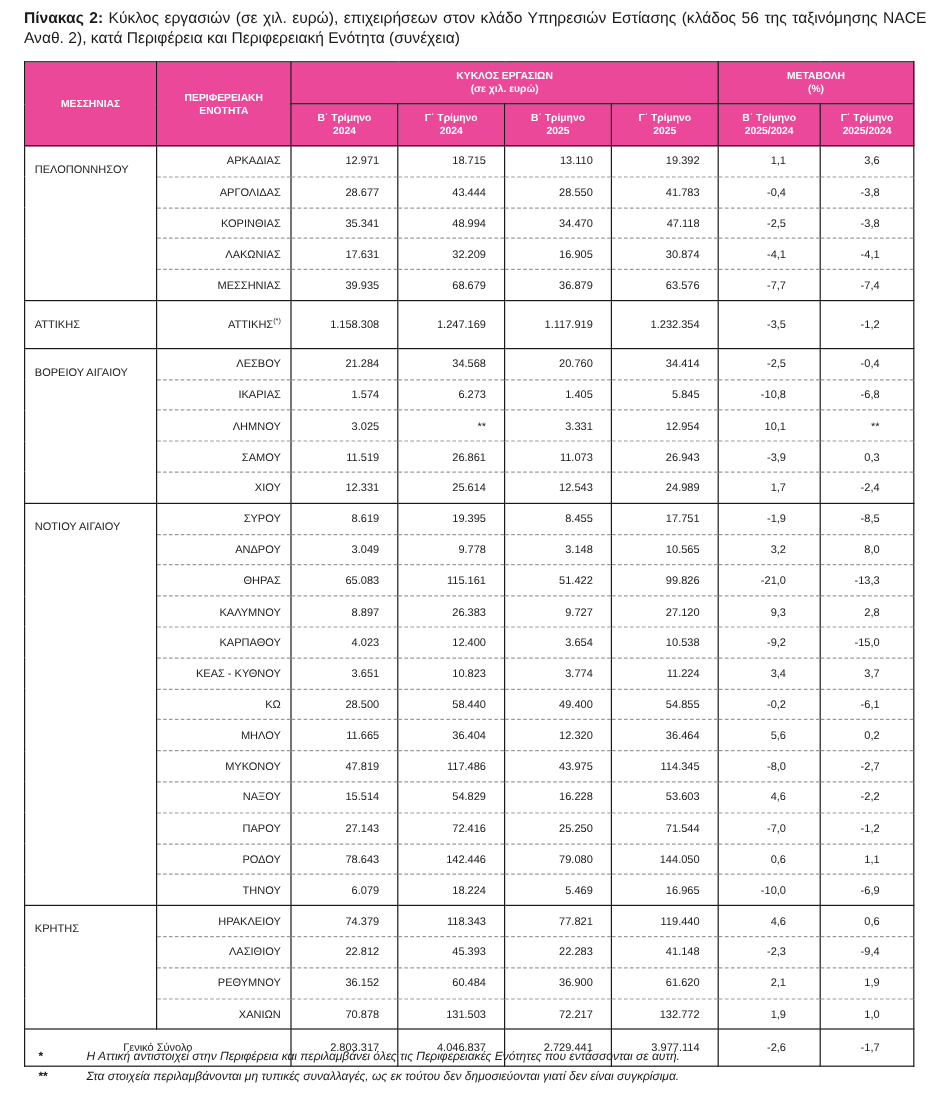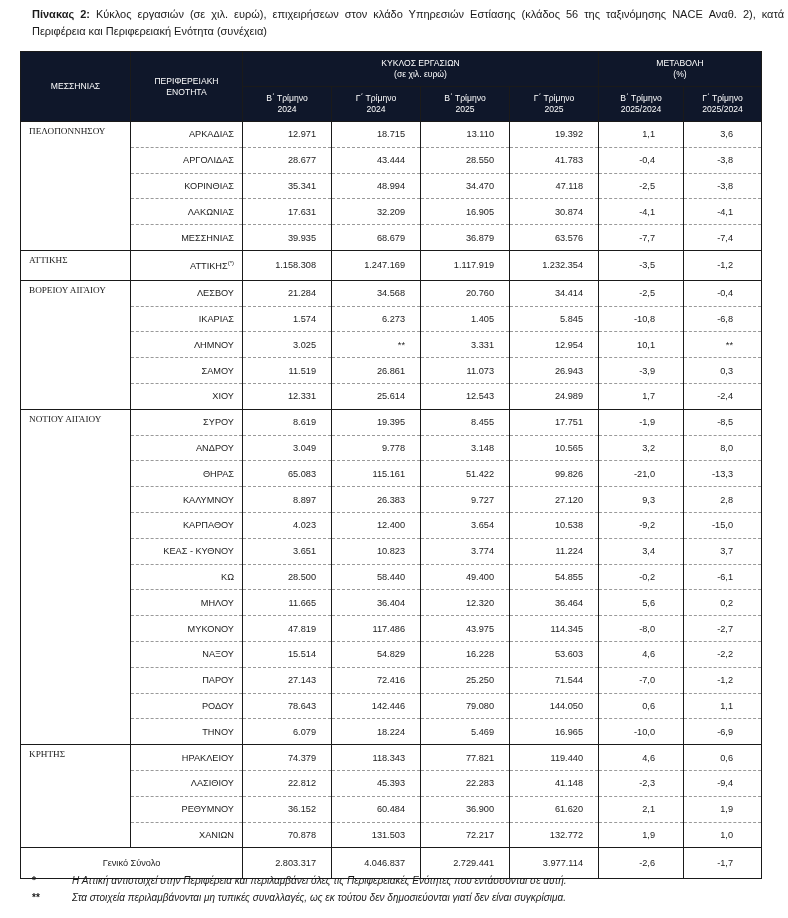--- a/index.html
+++ b/index.html
@@ -1,29 +1,29 @@
 <!DOCTYPE html>
 <html><head>
 <meta charset="utf-8">
 <style>
   html, body { margin: 0; padding: 0; background: #ffffff; }
   body { width: 788px; height: 918px; overflow: hidden; font-family: "Liberation Sans", "DejaVu Sans", sans-serif; color: #1a1a1a; }
-  .caption { position: absolute; left: 32px; top: 6px; width: 752px; font-size: 11px; line-height: 17px; text-align: justify; text-align-last: left; }
+  .caption { position: absolute; left: 20px; top: 6px; width: 752px; font-size: 13px; line-height: 17px; text-align: justify; text-align-last: left; }
   .caption b { font-weight: bold; }
   .tbl-wrap { position: absolute; left: 20px; top: 51px; }
   table { border-collapse: collapse; table-layout: fixed; font-size: 9.2px; }
   col.c1 { width: 110px; } col.c2 { width: 112px; }
   col.c3 { width: 89px; } col.c4 { width: 89px; } col.c5 { width: 89px; } col.c6 { width: 89px; }
   col.c7 { width: 85px; } col.c8 { width: 78px; }
-  th { background: #0f172a; color: #ffffff; font-weight: normal; text-align: center; border: 1.5px solid #1a1a1a; padding: 0 2px; font-size: 8.6px; line-height: 11px; }
+  th { background: #ec4899; color: #ffffff; font-weight: bold; text-align: center; border: 1.5px solid #1a1a1a; padding: 0 2px; font-size: 8.6px; line-height: 11px; }
   thead tr.h1 th { height: 34px; }
   thead tr.h2 th { height: 34px; }
   th.tall { height: 68px; font-size: 8.6px; }
   td { height: 24.8px; padding: 0 8px; border-left: 1.5px solid #1a1a1a; border-right: 1.5px solid #1a1a1a; border-bottom: 1px dashed #9a9a9a; white-space: nowrap; }
-  td.region { vertical-align: top; padding-top: 4px; border-bottom: none; font-family: Liberation Serif, serif; }
+  td.region { vertical-align: top; padding-top: 14px; border-bottom: none; }
   td.region.last { border-bottom: 1.5px solid #1a1a1a; }
   td.unit { text-align: right; }
   td.num { text-align: right; padding-right: 15px; }
   td.pct { text-align: right; padding-right: 28px; margin-top: 23px; }
   tr.grp-end td { border-bottom: 1.5px solid #1a1a1a; }
   tr.total td { height: 30px; font-weight: normal; border-top: 1.5px solid #1a1a1a; border-bottom: 1.5px solid #1a1a1a; }
   tr.total td.total-label { text-align: center; }
   sup { font-size: 6px; }
   .notes { position: absolute; left: 32px; top: 872px; font-size: 10px; line-height: 17px; font-style: italic; }
   .note { display: flex; }

